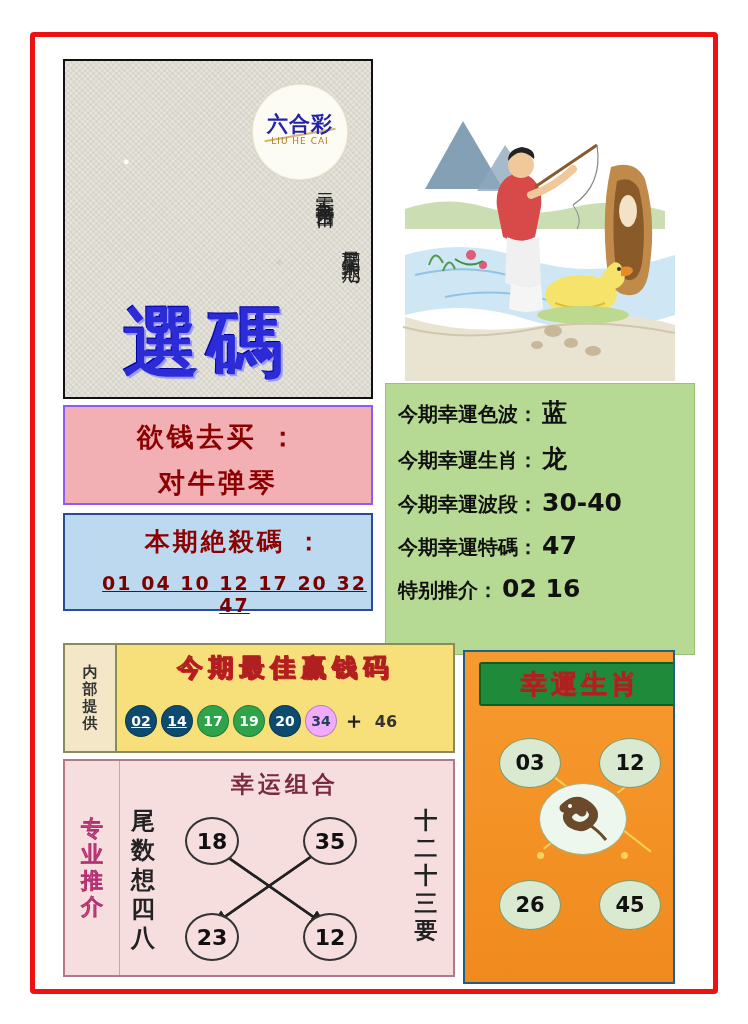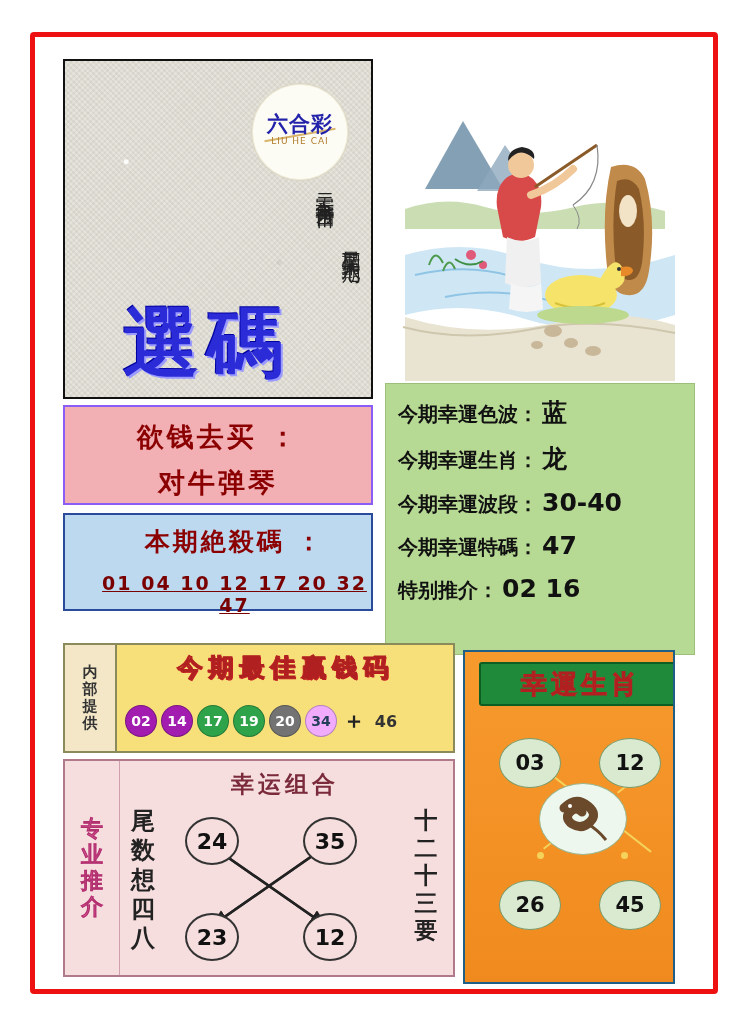--- a/index.html
+++ b/index.html
@@ -154,22 +154,22 @@
     position:absolute;left:56px;top:50px;width:332px;height:52px;
     display:flex;align-items:center;gap:4px;padding-left:4px;
     box-sizing:border-box;
   }
   .ball{
     width:30px;height:30px;border-radius:50%;
     display:flex;align-items:center;justify-content:center;
     font-size:14px;font-weight:bold;color:#fff;
     border:1px solid rgba(0,0,0,.25);
   }
-  .ball.red{background:#a21caf;}
-  .ball.blue{background:#737373;}
+  .ball.red{background:#0c4a6e;text-decoration:underline;}
+  .ball.blue{background:#0c4a6e;}
   .ball.green{background:#2fa34a;}
   .ball.lblue{background:#f0abfc;color:#24405a;}
   .plus{font-size:22px;font-weight:bold;color:#222;margin:0 2px;}
   .ball.flat{background:#f7e07a;color:#333;border:none;font-size:16px;}
 
   
   .combobox{
     position:absolute;left:20px;top:714px;width:392px;height:218px;
     background:#f6dede;
     border:2px solid #b07a8a;
@@ -375,21 +375,21 @@
             <defs>
               <marker id="ah" markerWidth="8" markerHeight="8" refX="6" refY="3" orient="auto">
                 <path d="M0,0 L7,3 L0,6 z" fill="#222"></path>
               </marker>
             </defs>
             <line x1="48" y1="46" x2="160" y2="124" stroke="#222" stroke-width="2.5" marker-end="url(#ah)"></line>
             <line x1="160" y1="46" x2="48" y2="124" stroke="#222" stroke-width="2.5" marker-end="url(#ah)"></line>
             <line x1="48" y1="124" x2="160" y2="46" stroke="#222" stroke-width="2.5" marker-end="url(#ah)"></line>
             <line x1="160" y1="124" x2="48" y2="46" stroke="#222" stroke-width="2.5" marker-end="url(#ah)"></line>
           </svg>
-          <div class="cball" style="left:20px;top:16px;">24</div>
+          <div class="cball" style="left:20px;top:16px;">18</div>
           <div class="cball" style="left:138px;top:16px;">35</div>
           <div class="cball" style="left:20px;top:112px;">23</div>
           <div class="cball" style="left:138px;top:112px;">12</div>
         </div>
       </div>
 
       <div class="orangebox">
         <div class="ob-title">
           <span>幸運生肖</span>
         </div>

